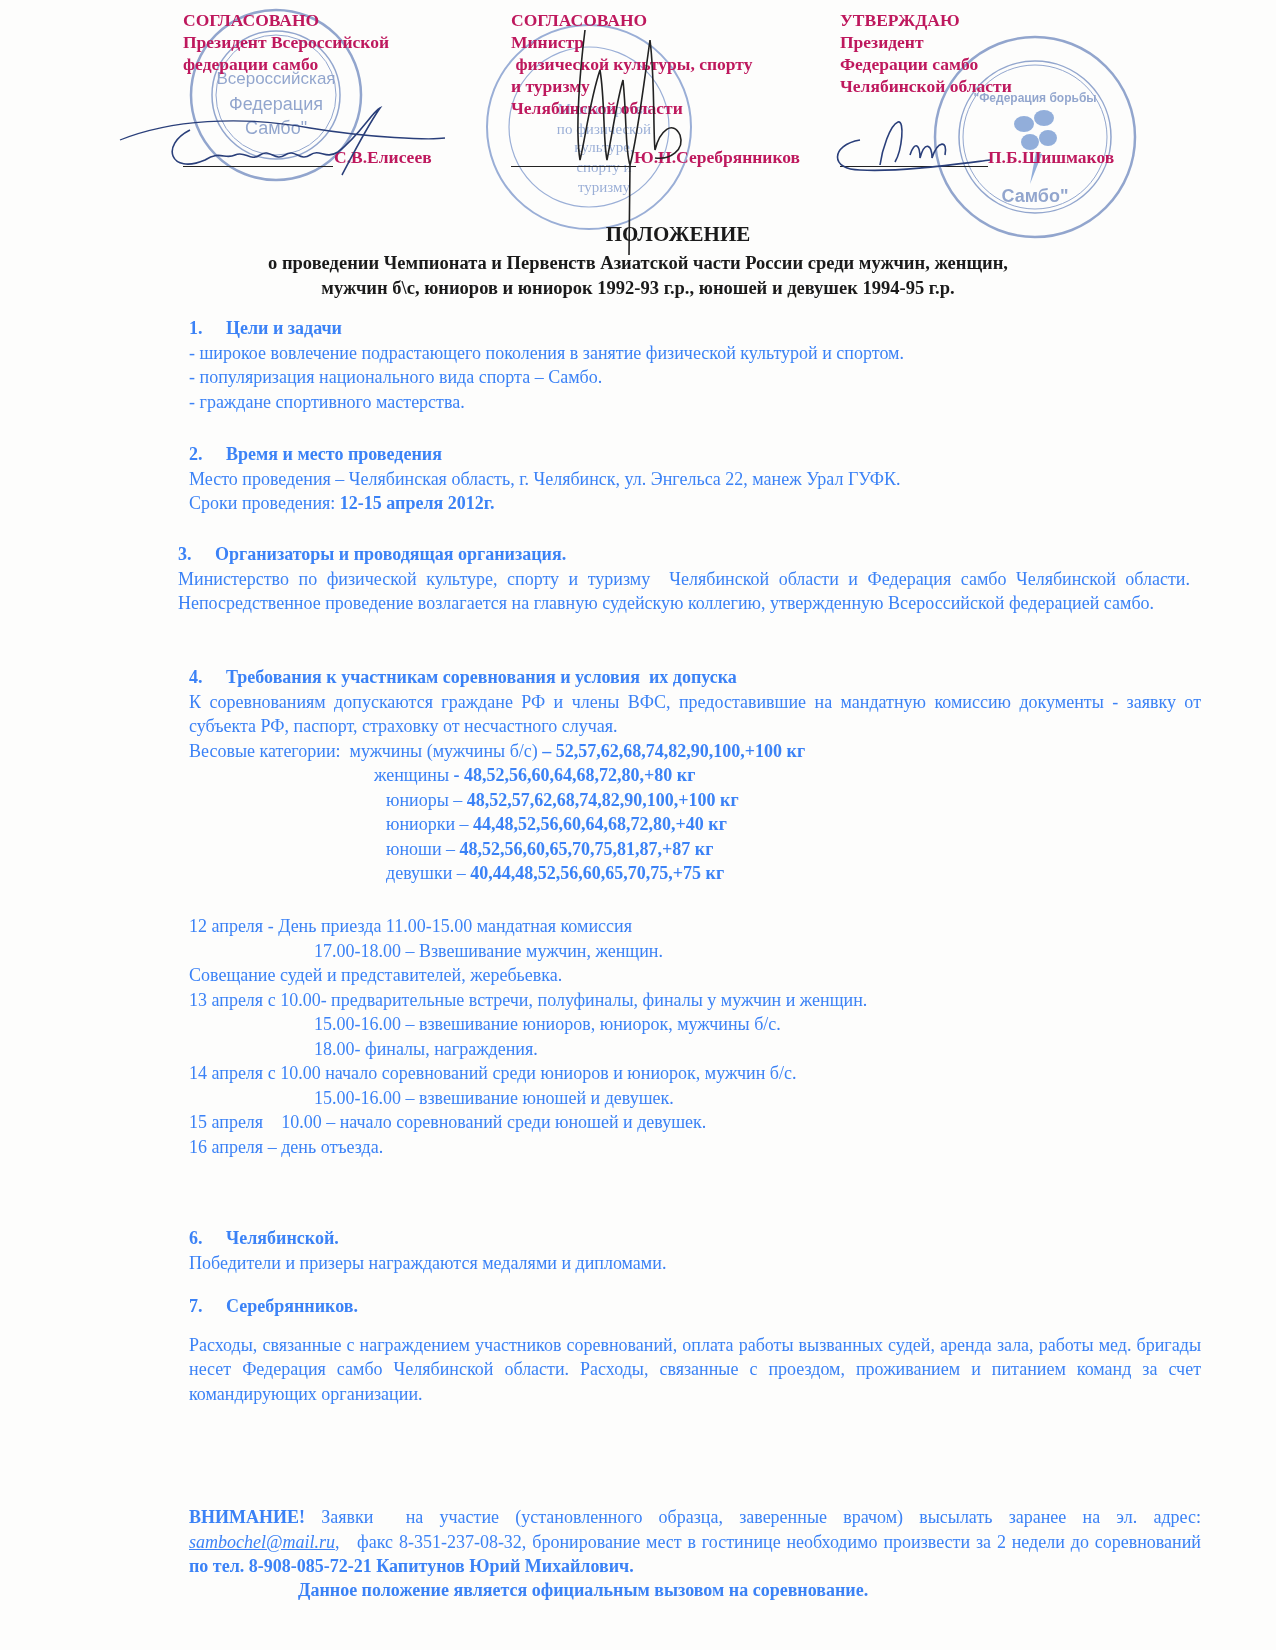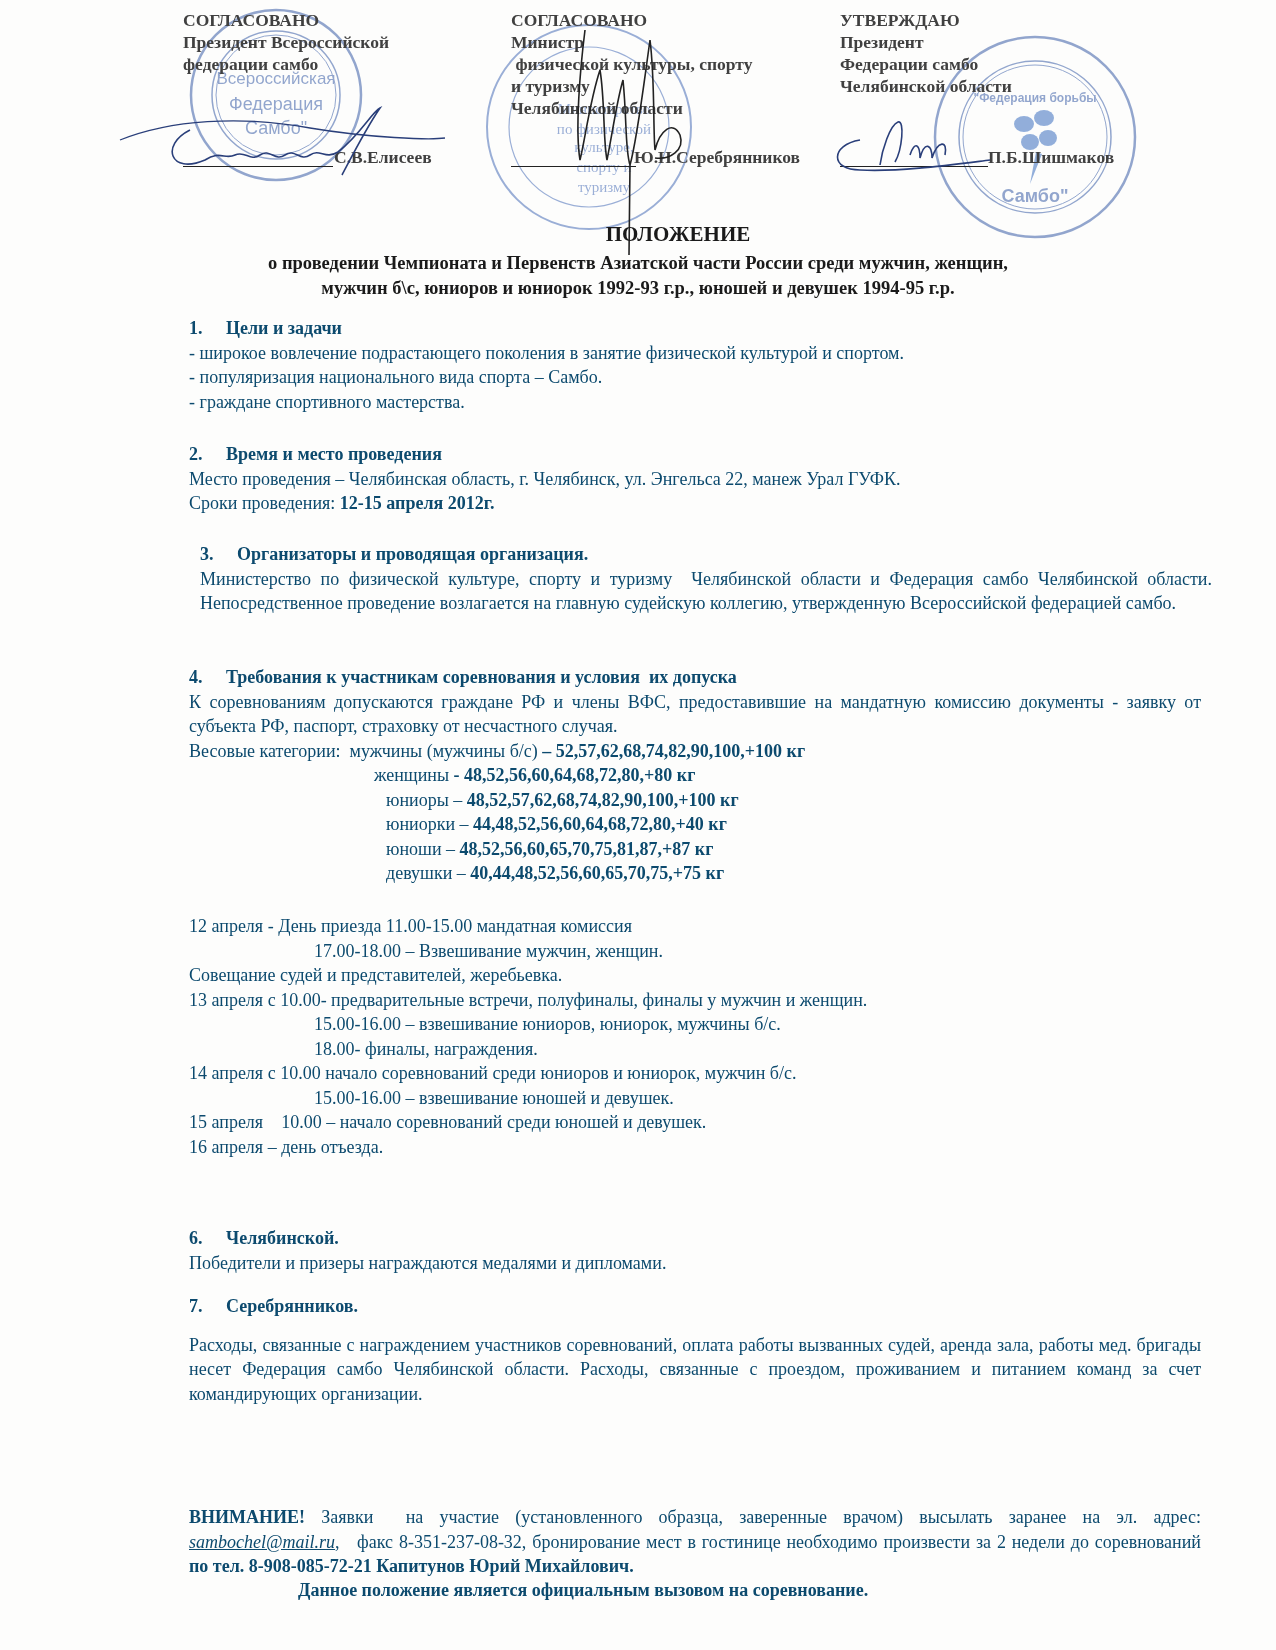--- a/index.html
+++ b/index.html
@@ -1,27 +1,27 @@
 <!DOCTYPE html>
 <html><head>
 <meta charset="utf-8">
 <style>
   html, body { margin: 0; padding: 0; }
   body {
     width: 1276px; height: 1650px; background: #fdfdfc; position: relative; overflow: hidden;
     font-family: "Liberation Serif", serif; color: #1a1a1a;
   }
   .abs { position: absolute; }
-  .hdr { font-weight: bold; font-size: 17.5px; line-height: 22px; color: #404040; }
+  .hdr { font-weight: bold; font-size: 17.5px; line-height: 22px; color: #be185d; }
   .hdr div { white-space: nowrap; }
   .signline { position: absolute; border-bottom: 1.5px solid #222; height: 0; }
   .title { position: absolute; left: 0; width: 1276px; text-align: center; font-weight: bold; }
   .t1 { top: 222px; font-size: 21px; padding-left: 80px; box-sizing: border-box; }
   .t2 { top: 251px; font-size: 18.5px; line-height: 25px; }
-  .body-text { font-size: 18px; line-height: 24.5px; color: #0c4a6e; }
+  .body-text { font-size: 18px; line-height: 24.5px; color: #3b82f6; }
   .sec-h { font-weight: bold; font-size: 18px; }
   .sec-h .num { display: inline-block; width: 37px; }
   .just { text-align: justify; width: 1012px; }
   .weights .row { white-space: nowrap; }
   .weights b { font-weight: bold; }
   .indent { padding-left: 197px; }
   .indent2 { padding-left: 125px; }
   .email { font-style: italic; text-decoration: underline; }
   .stamp { position: absolute; border-radius: 50%; opacity: 0.55; pointer-events: none; }
   .stamp svg { width: 100%; height: 100%; }
@@ -119,21 +119,21 @@
   <div>- популяризация национального вида спорта – Самбо.</div>
   <div>- граждане спортивного мастерства.</div>
 </div>
 
 <div class="abs body-text" style="left:189px; top:442px;">
   <div class="sec-h"><span class="num">2.</span><span>Время и место проведения</span></div>
   <div>Место проведения – Челябинская область, г. Челябинск, ул. Энгельса 22, манеж Урал ГУФК.</div>
   <div><span style="white-space:pre;">Сроки проведения: </span><b>12-15 апреля 2012г.</b></div>
 </div>
 
-<div class="abs body-text" style="left:200px; top:542px;">
+<div class="abs body-text" style="left:178px; top:542px;">
   <div class="sec-h"><span class="num">3.</span><span>Организаторы и проводящая организация.</span></div>
   <div class="just" style="white-space:pre-wrap;">Министерство по физической культуре, спорту и туризму  Челябинской области и Федерация самбо Челябинской области. Непосредственное проведение возлагается на главную судейскую коллегию, утвержденную Всероссийской федерацией самбо.</div>
 </div>
 
 <div class="abs body-text" style="left:189px; top:665px;">
   <div class="sec-h" style="white-space:pre;"><span class="num">4.</span><span>Требования к участникам соревнования и условия  их допуска</span></div>
   <div class="just">К соревнованиям допускаются граждане РФ и члены ВФС, предоставившие на мандатную комиссию документы - заявку от субъекта РФ, паспорт, страховку от несчастного случая.</div>
   <div class="weights">
     <div class="row"><span>Весовые категории:</span>&nbsp;&nbsp;<span>мужчины (мужчины б/с)</span><b style="white-space:pre;"> – </b><b>52,57,62,68,74,82,90,100,+100 кг</b></div>
     <div class="row indent" style="padding-left:185px;"><span>женщины</span><b style="white-space:pre;"> - </b><b>48,52,56,60,64,68,72,80,+80 кг</b></div>

